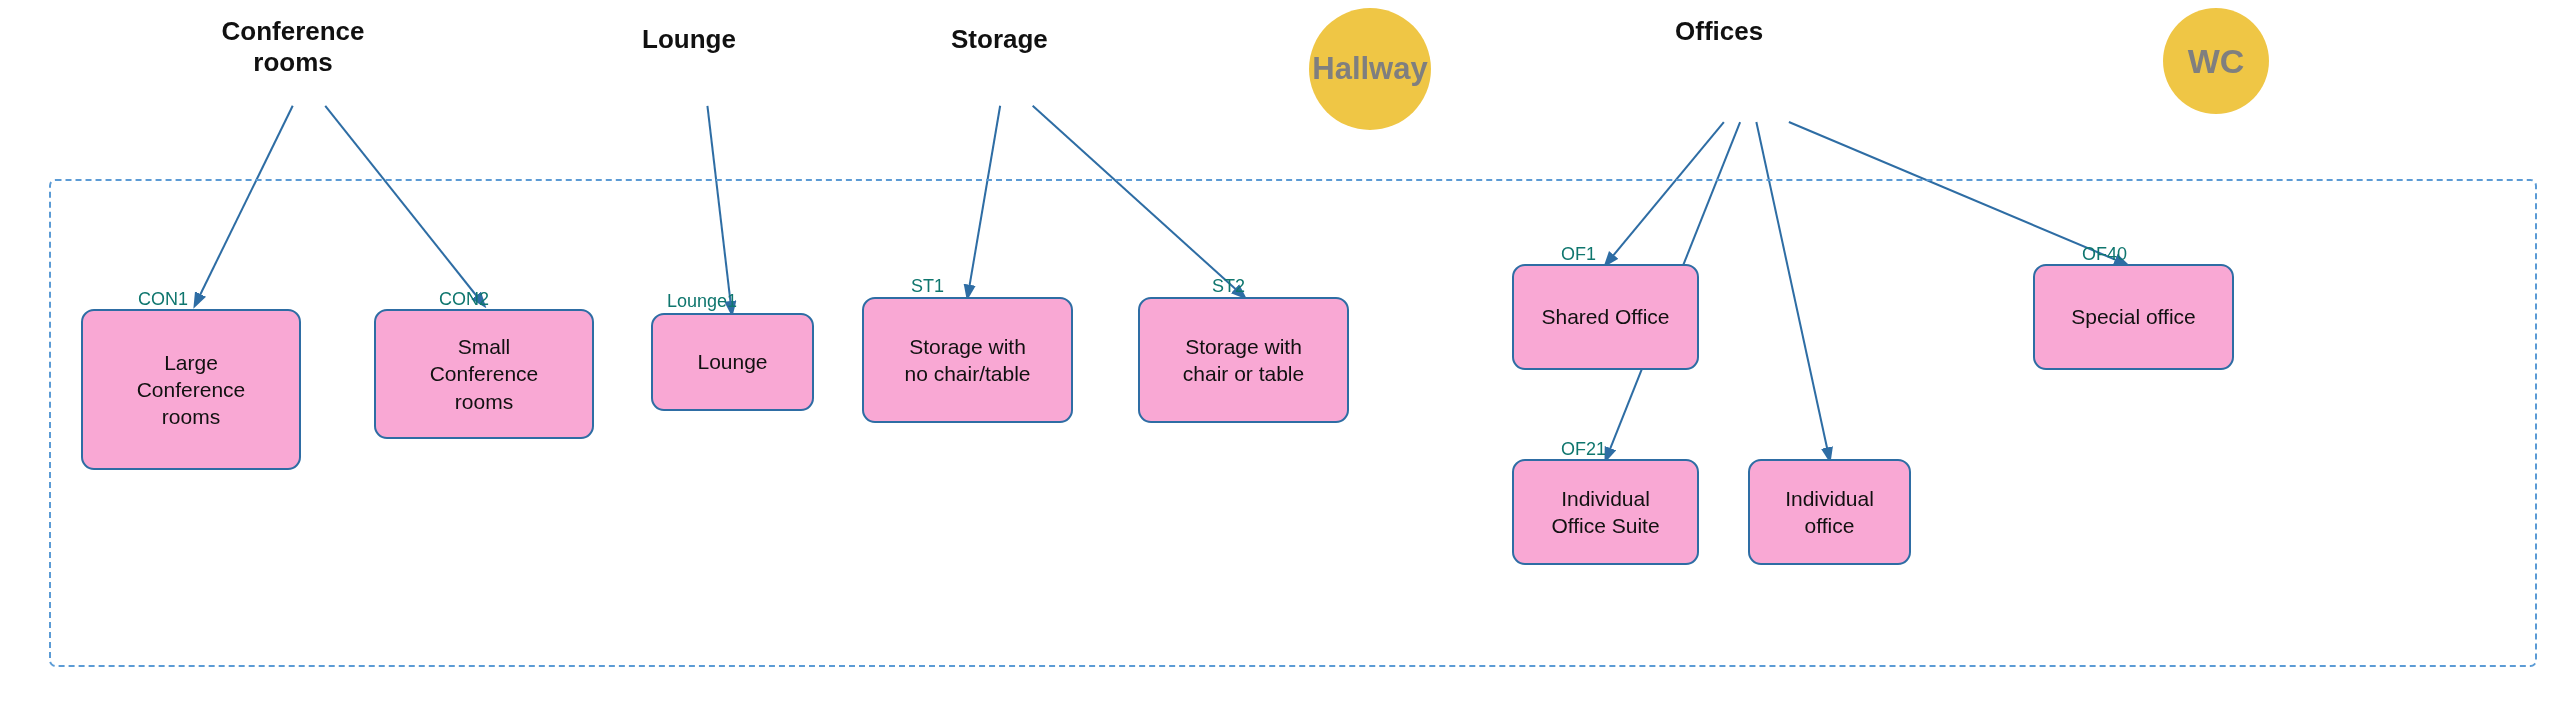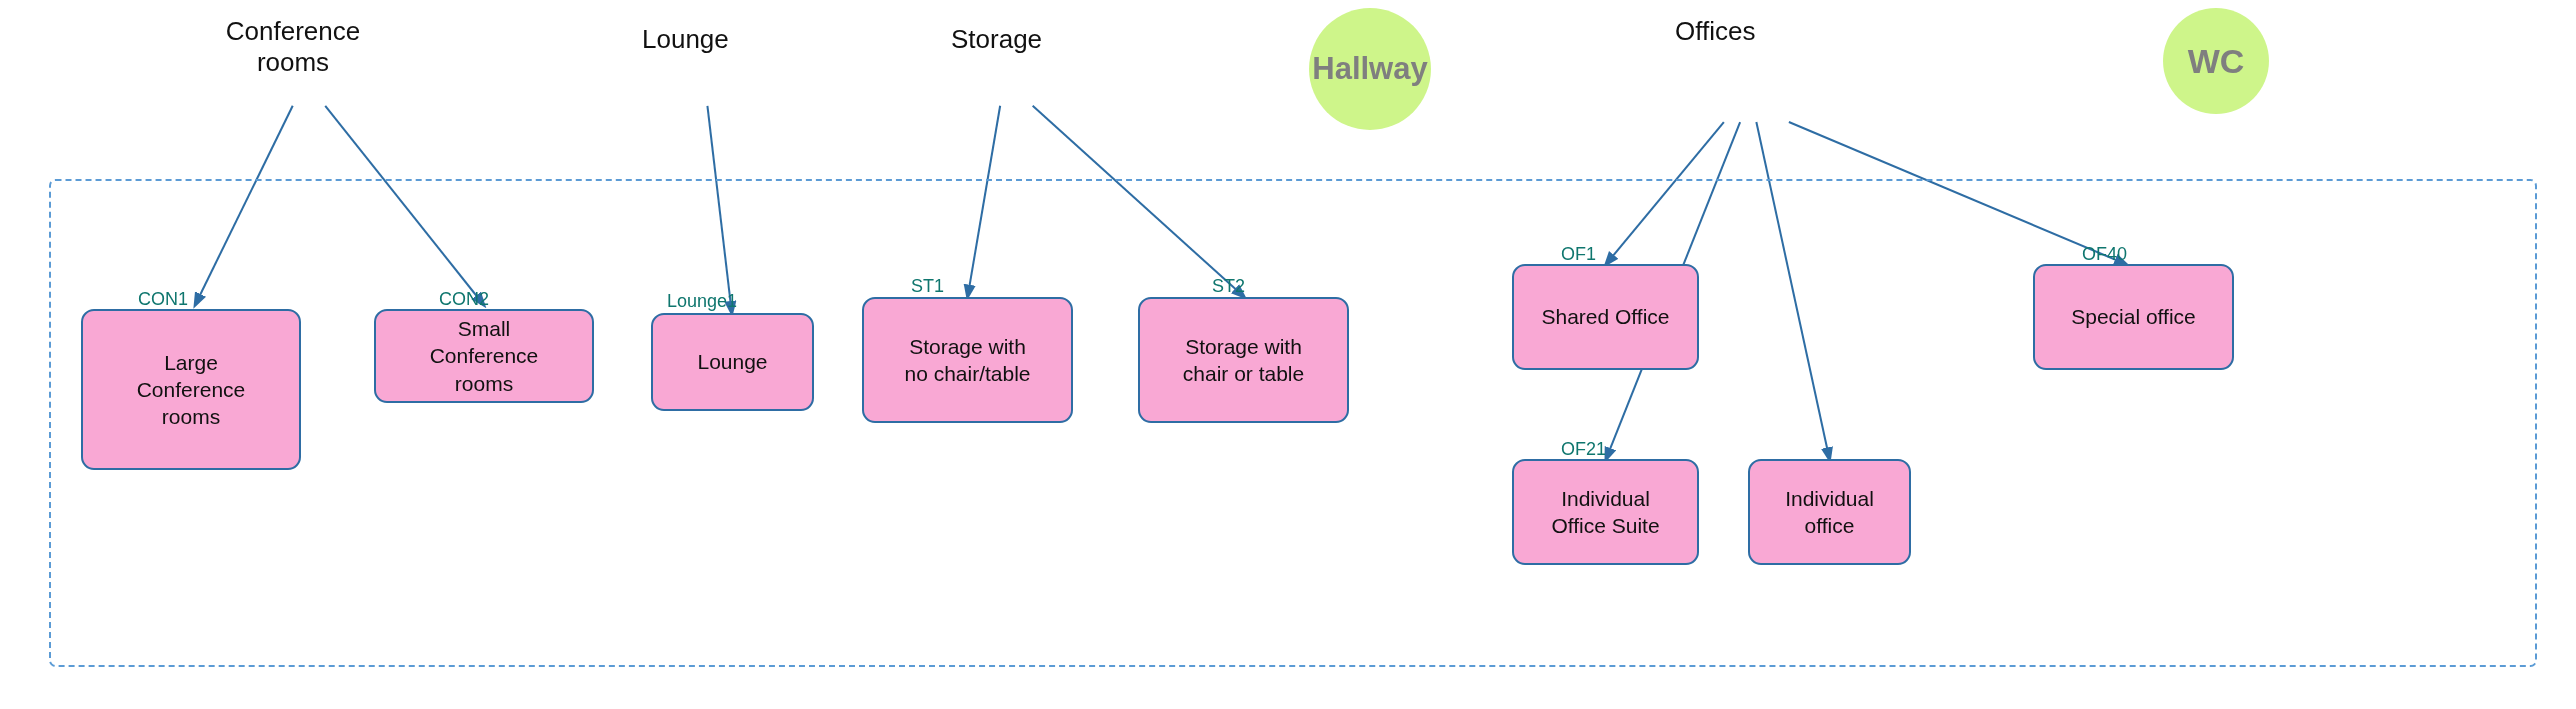--- a/index.html
+++ b/index.html
@@ -13,29 +13,29 @@
     .diagram-container {
       position: relative;
       width: 2576px;
       height: 710px;
     }
     
     .category-label {
       position: absolute;
       text-align: center;
       font-size: 26px;
-      font-weight: normal;
+      font-weight: bold;
       color: #111;
       line-height: 1.2;
     }
     
     .category-circle {
       position: absolute;
       border-radius: 50%;
-      background: #bef264;
+      background: #eab308;
       display: flex;
       align-items: center;
       justify-content: center;
       font-size: 31px;
       font-weight: bold;
       color: #555;
       width: 122px;
       height: 122px;
       opacity: 0.75;
     }
@@ -137,21 +137,21 @@
 
   <div class="dashed-box" style="left:49px; top:179px; width:2488px; height:488px;">
   </div>
 
   <div class="node-code" style="left:138px; top:289px;">CON1</div>
   <div class="room-node" style="left:81px; top:309px; width:220px; height:161px;">
     <span>Large<br>Conference<br>rooms</span>
   </div>
 
   <div class="node-code" style="left:439px; top:289px;">CON2</div>
-  <div class="room-node" style="left:374px; top:309px; width:220px; height:94px;">
+  <div class="room-node" style="left:374px; top:309px; width:220px; height:130px;">
     <span>Small<br>Conference<br>rooms</span>
   </div>
 
   <div class="node-code" style="left:667px; top:291px;">Lounge1</div>
   <div class="room-node" style="left:651px; top:313px; width:163px; height:98px;">
     <span>Lounge</span>
   </div>
 
   <div class="node-code" style="left:911px; top:276px;">ST1</div>
   <div class="room-node" style="left:862px; top:297px; width:211px; height:126px;">

